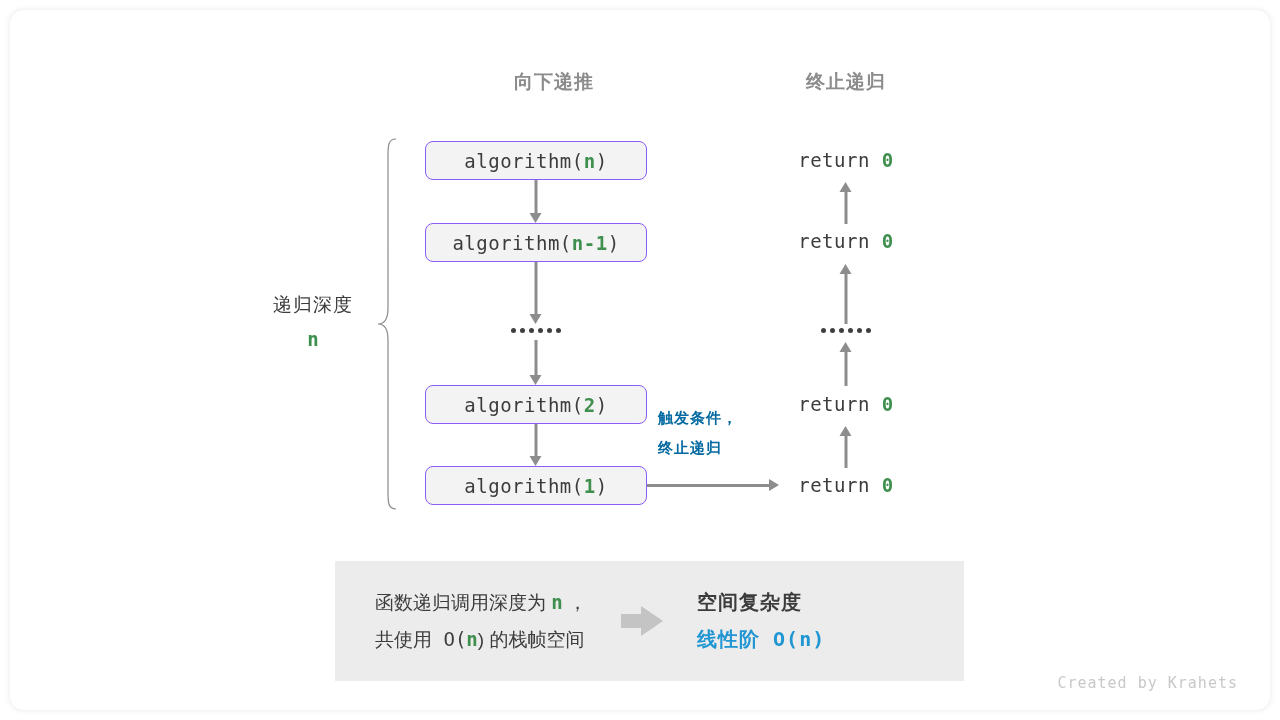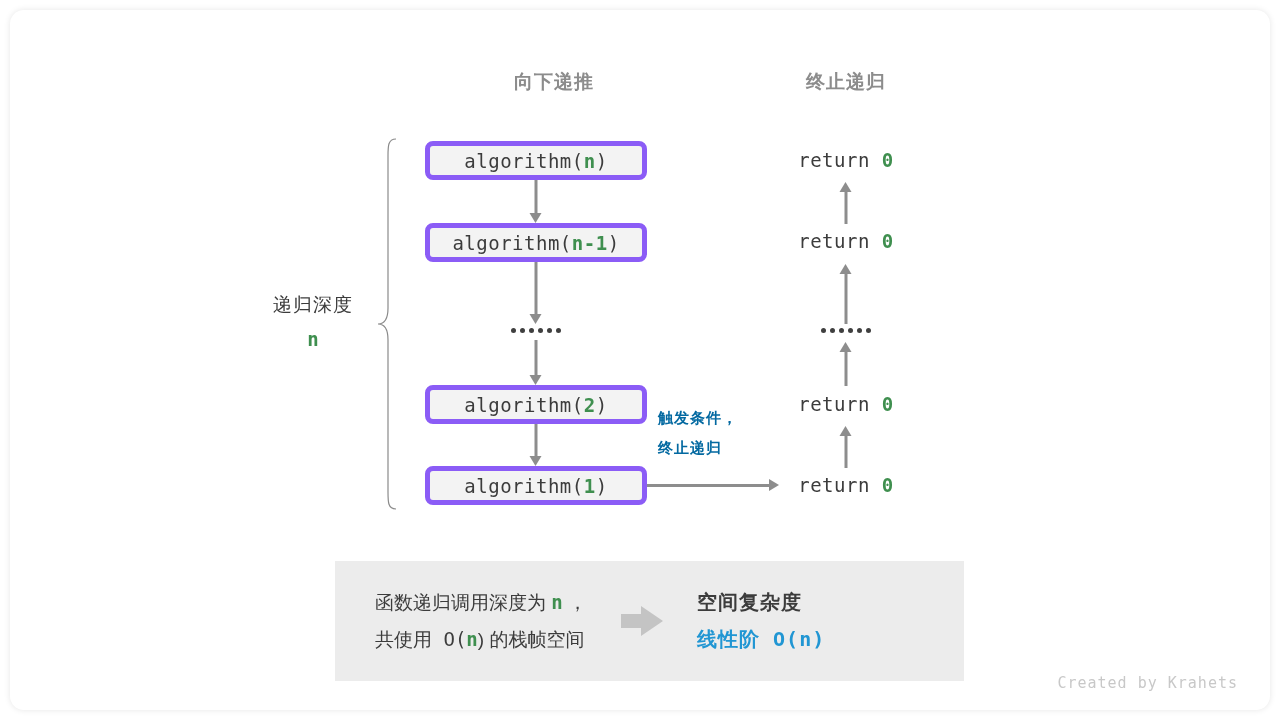--- a/index.html
+++ b/index.html
@@ -40,21 +40,21 @@
   #header-up    { left: 836px; top: 59px; }
 
   
   .call-box {
     position: absolute;
     left: 415px;
     width: 222px;
     height: 39px;
     box-sizing: border-box;
     background: #f3f3f3;
-    border: 5px solid #8b5cf6;
+    border: 1px solid #8b5cf6;
     border-radius: 8px;
     display: flex;
     align-items: center;
     justify-content: center;
     font-size: 19px;
     color: #3c3c3c;
     letter-spacing: 0.5px;
   }
   .call-box .arg {
     color: #3f8f4f;

